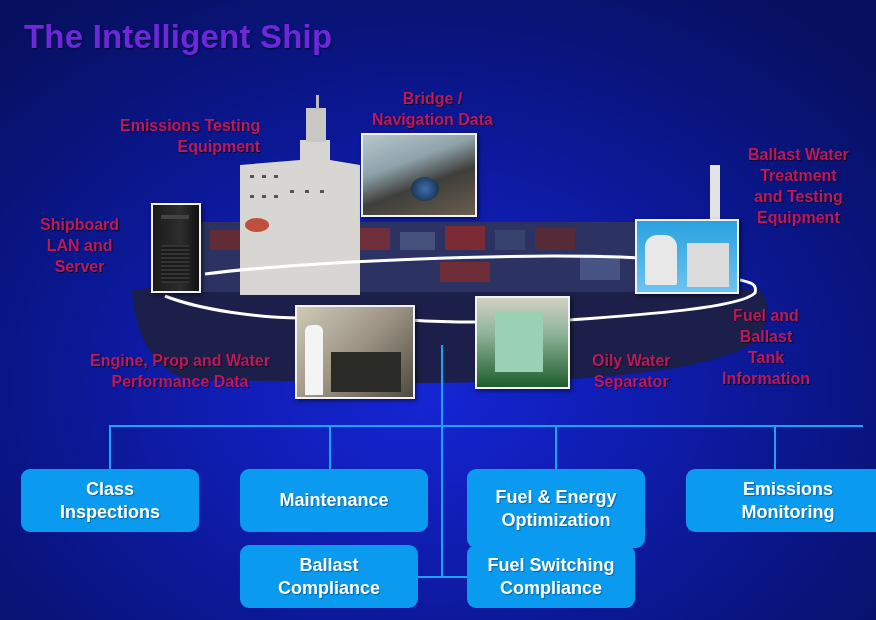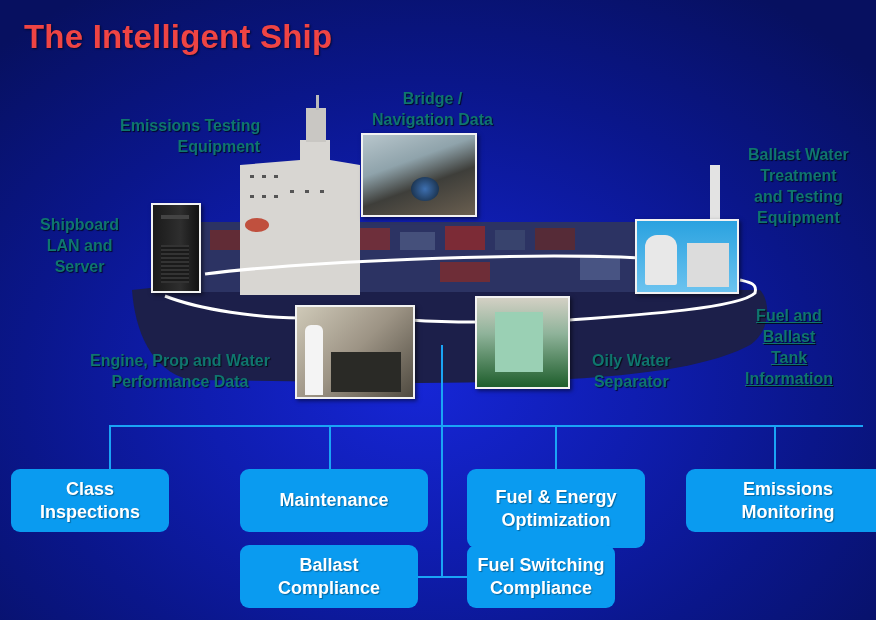--- a/index.html
+++ b/index.html
@@ -2,25 +2,25 @@
 <html><head>
 <meta charset="utf-8">
 <style>
   html, body { margin:0; padding:0; }
   body {
     width:876px; height:620px; overflow:hidden; position:relative;
     font-family: "Liberation Sans", sans-serif;
     background: radial-gradient(ellipse 70% 75% at 48% 62%, #1626d6 0%, #0f1db0 35%, #0a168a 65%, #071060 100%);
   }
   .title {
-    position:absolute; left:24px; top:18px; font-size:33px; font-weight:bold; color:#ef4444;
+    position:absolute; left:24px; top:18px; font-size:33px; font-weight:bold; color:#6d28d9;
     text-shadow: 1px 1px 2px rgba(0,0,0,0.6); letter-spacing:0.2px;
   }
   .label {
-    position:absolute; color:#0f766e; font-weight:bold; font-size:16px; line-height:21px;
+    position:absolute; color:#be185d; font-weight:bold; font-size:16px; line-height:21px;
     text-align:center; text-shadow: 1px 1px 1px rgba(0,0,0,0.7); white-space:nowrap;
   }
   .photo {
     position:absolute; border:2px solid #f2f2f2; box-shadow: 2px 2px 4px rgba(0,0,0,0.5);
     overflow:hidden;
   }
   .box {
     position:absolute; background:#0a9bf0; border-radius:9px; color:#fff; font-weight:bold;
     font-size:18px; line-height:23px; display:flex; align-items:center; justify-content:center;
     text-align:center; text-shadow: 1px 1px 1px rgba(0,0,0,0.35);
@@ -81,21 +81,21 @@
 Equipment</span></div>
 <div class="label" style="left:372px; top:88px;"><span style="white-space:pre-line;">Bridge /
 Navigation Data</span></div>
 <div class="label" style="left:748px; top:144px;"><span style="white-space:pre-line;text-align:right;">Ballast Water
 Treatment
 and Testing
 Equipment</span></div>
 <div class="label" style="left:40px; top:214px;"><span style="white-space:pre-line;">Shipboard
 LAN and
 Server</span></div>
-<div class="label" style="left:745px; top:305px;text-decoration:underline;"><span style="white-space:pre-line;">Fuel and
+<div class="label" style="left:722px; top:305px;"><span style="white-space:pre-line;">Fuel and
 Ballast
 Tank
 Information</span></div>
 <div class="label" style="left:90px; top:350px;"><span style="white-space:pre-line;">Engine, Prop and Water
 Performance Data</span></div>
 <div class="label" style="left:592px; top:350px;text-align:center;"><span style="white-space:pre-line;">Oily Water
 Separator</span></div>
 
 <div class="photo" style="left:151px; top:203px; width:46px; height:86px; background:linear-gradient(90deg,#1a1a1a,#2e2e2e 60%,#111);">
   <div style="position:absolute; left:8px; top:10px; width:28px; height:4px; background:#444;"></div>
@@ -117,35 +117,35 @@
 </div>
 
 <div class="line" style="left:109px; top:425px; width:754px; height:2px;"></div>
 <div class="line" style="left:109px; top:425px; width:2px; height:44px;"></div>
 <div class="line" style="left:329px; top:425px; width:2px; height:44px;"></div>
 <div class="line" style="left:441px; top:345px; width:2px; height:233px;"></div>
 <div class="line" style="left:555px; top:425px; width:2px; height:44px;"></div>
 <div class="line" style="left:774px; top:425px; width:2px; height:44px;"></div>
 <div class="line" style="left:418px; top:576px; width:49px; height:2px;"></div>
 
-<div class="box" style="left:11px; top:469px; width:158px; height:63px;">
+<div class="box" style="left:21px; top:469px; width:178px; height:63px;">
     <span>Class
 Inspections</span>
   </div>
 <div class="box" style="left:240px; top:469px; width:188px; height:63px;text-align:center;">
     <span>Maintenance</span>
   </div>
 <div class="box" style="left:467px; top:469px; width:178px; height:79px;">
     <span>Fuel &amp; Energy
 Optimization</span>
   </div>
 <div class="box" style="left:686px; top:469px; width:204px; height:63px;">
     <span>Emissions
 Monitoring</span>
   </div>
 <div class="box" style="left:240px; top:545px; width:178px; height:63px;">
     <span>Ballast
 Compliance</span>
   </div>
-<div class="box" style="left:467px; top:545px; width:148px; height:63px;">
+<div class="box" style="left:467px; top:545px; width:168px; height:63px;">
     <span>Fuel Switching
 Compliance</span>
   </div>
 
 </body></html>

